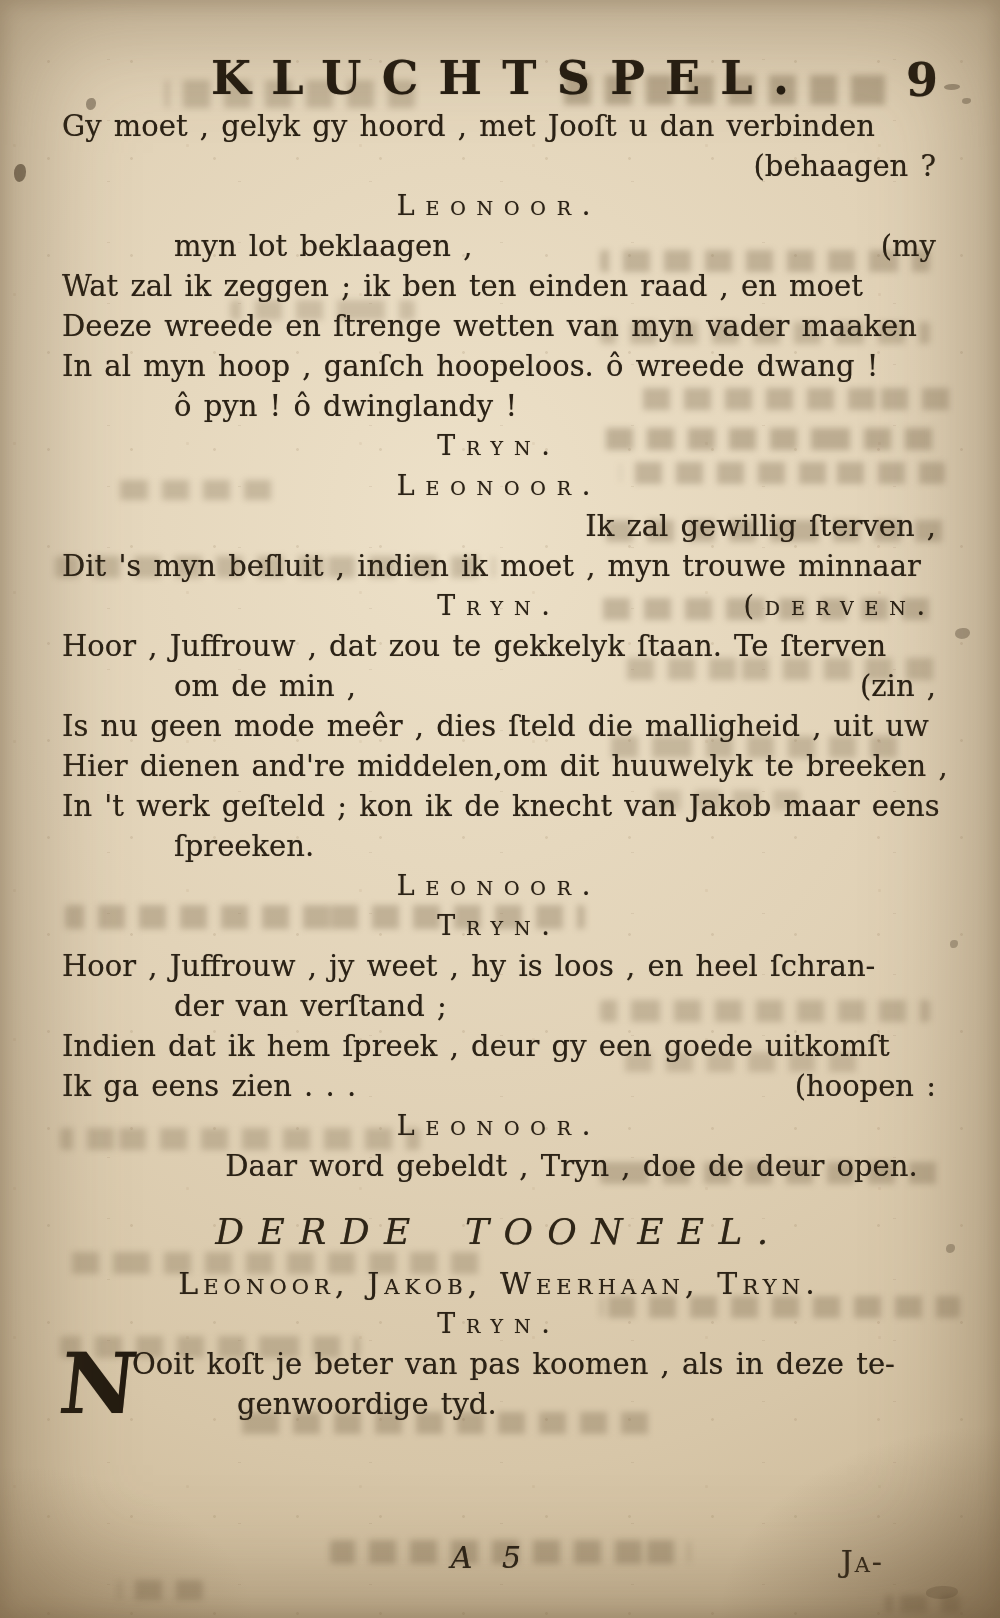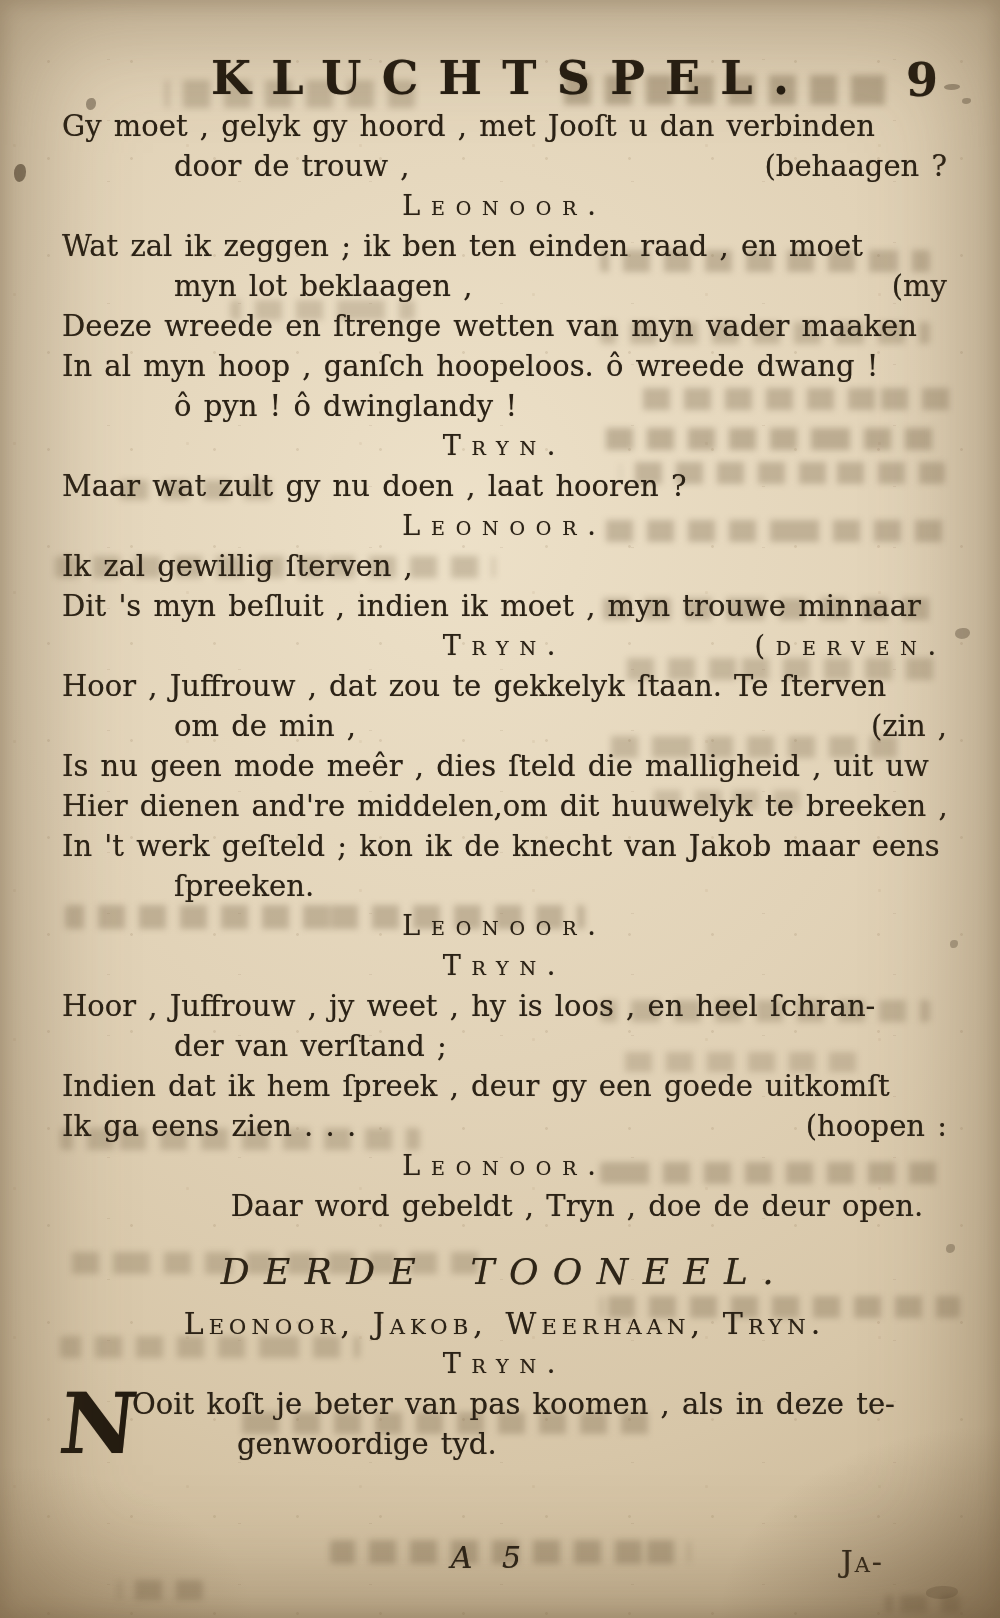--- a/index.html
+++ b/index.html
@@ -75,31 +75,31 @@
     color: #241c11;
     text-shadow: 0 0 1px rgba(36,28,17,0.55);
   }
   .pagenum {
     position: absolute; right: 62px; top: 2px;
     font-size: 46px; font-weight: bold; line-height: 56px;
     color: #241c11; text-shadow: 0 0 1px rgba(36,28,17,0.5);
   }
 
   .text-block {
-    position: absolute; top: 106px; left: 62px; right: 53px;
+    position: absolute; top: 106px; left: 62px; right: 64px;
     text-shadow: 0 0 0.7px rgba(43,34,22,0.55);
   }
   .ln {
     position: relative;
     font-size: 29px; line-height: 40px; height: 40px;
     white-space: nowrap; word-spacing: 3px;
   }
   .ln.vi  { padding-left: 112px; }
   .ln.vi3 { padding-left: 175px; }
-  .ln.vr  { }
+  .ln.vr  { text-align: right; }
   .ln.ctr { text-align: center; padding-left: 145px; }
 
   .turn { position: absolute; right: 0; top: 0; }
 
   .ln.sp {
     text-align: center;
     font-variant: small-caps;
     font-size: 27px;
     letter-spacing: 0.40em;
   }
@@ -191,29 +191,28 @@
 
   <div class="content">
 
     <div class="header">
       <h1 class="title">KLUCHTSPEL.</h1>
       <div class="pagenum">9</div>
     </div>
 
     <main class="text-block" id="lines">
         <div class="ln v"><span>Gy moet , gelyk gy hoord , met Jooſt u dan verbinden</span></div>
-        <div class="ln vi"><span>door de trouw ,</span><span class="turn">(behaagen ?</span></div>
-        <div class="ln sp"><span>Leonoor.</span></div>
+        <div class="ln vi"><span class="turn">(behaagen ?</span></div>
+        <div class="ln sp"><span>Leonoor.</span></div>
+        <div class="ln vi"><span>myn lot beklaagen ,</span><span class="turn">(my</span></div>
         <div class="ln v"><span>Wat zal ik zeggen ; ik ben ten einden raad , en moet</span></div>
-        <div class="ln vi"><span>myn lot beklaagen ,</span><span class="turn">(my</span></div>
         <div class="ln v"><span>Deeze wreede en ſtrenge wetten van myn vader maaken</span></div>
         <div class="ln v"><span>In al myn hoop , ganſch hoopeloos. ô wreede dwang !</span></div>
         <div class="ln vi"><span>ô pyn ! ô dwinglandy !</span></div>
         <div class="ln sp"><span>Tryn.</span></div>
-        <div class="ln v"><span>Maar wat zult gy nu doen , laat hooren ?</span></div>
         <div class="ln sp"><span>Leonoor.</span></div>
         <div class="ln vr"><span>Ik zal gewillig ſterven ,</span></div>
         <div class="ln v"><span>Dit 's myn beſluit , indien ik moet , myn trouwe minnaar</span></div>
         <div class="ln sp"><span>Tryn.</span><span class="turn">(derven.</span></div>
         <div class="ln v"><span>Hoor , Juffrouw , dat zou te gekkelyk ſtaan.  Te ſterven</span></div>
         <div class="ln vi"><span>om de min ,</span><span class="turn">(zin ,</span></div>
         <div class="ln v"><span>Is nu geen mode meêr , dies ſteld die malligheid , uit uw</span></div>
         <div class="ln v"><span>Hier dienen and're middelen,om dit huuwelyk te breeken ,</span></div>
         <div class="ln v"><span>In 't werk geſteld ; kon ik de knecht van Jakob maar eens</span></div>
         <div class="ln vi"><span>ſpreeken.</span></div>

